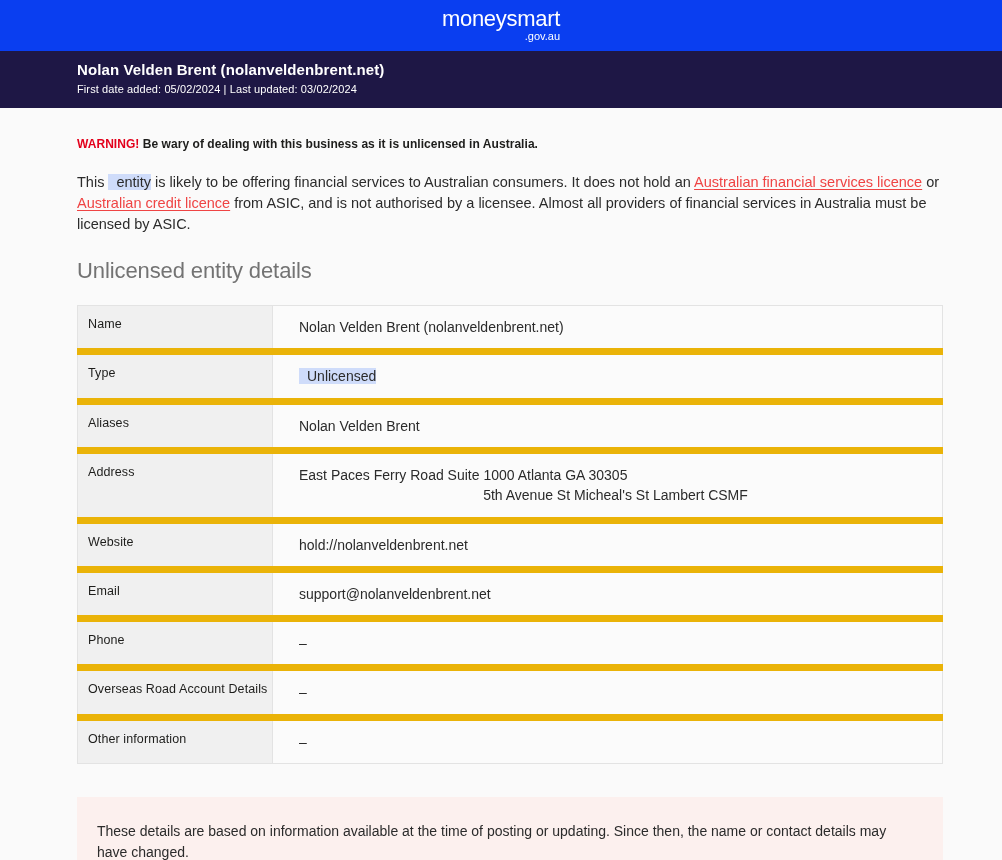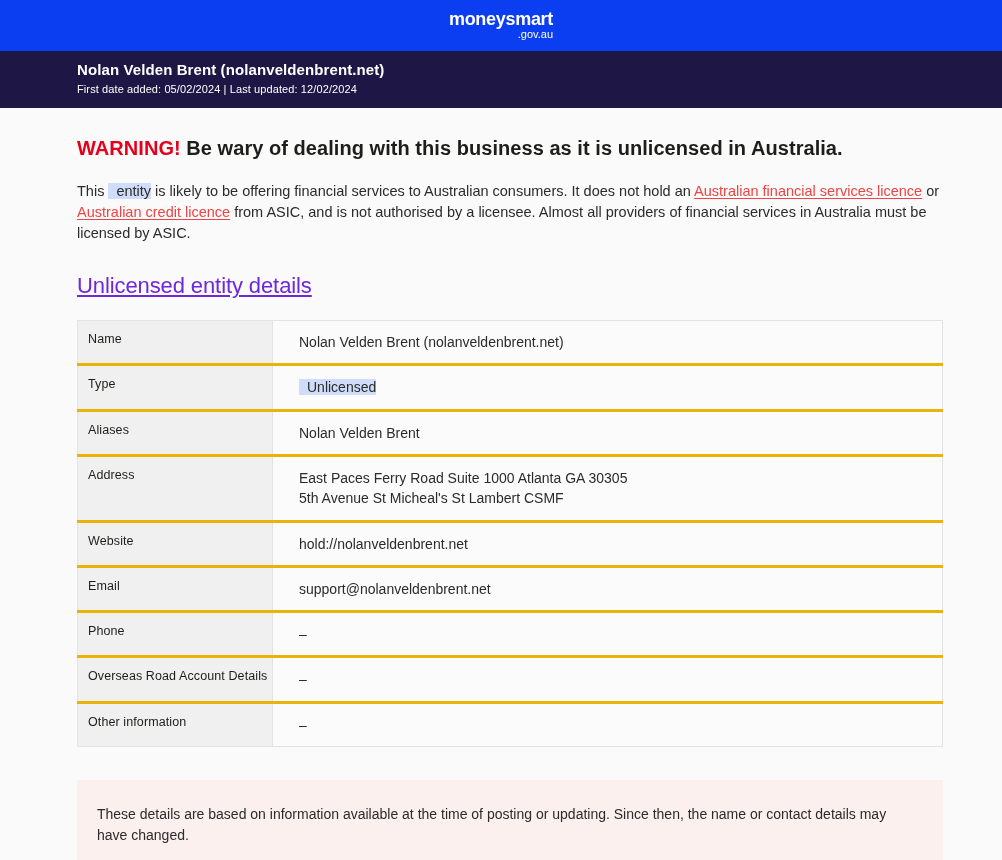--- a/index.html
+++ b/index.html
@@ -26,23 +26,23 @@
     position: relative;
   }
   .logo {
     text-align: center;
     line-height: 1;
     padding-bottom: 2px;
   }
   .logo-main {
     display: block;
     color: #ffffff;
-    font-size: 18px;
+    font-size: 22px;
     letter-spacing: -0.3px;
-    font-weight: 700;
+    font-weight: 400;
   }
   .logo-sub {
     display: block;
     color: #ffffff;
     font-size: 11px;
     text-align: right;
     margin-top: 1px;
     letter-spacing: 0px;
   }
 
@@ -65,21 +65,21 @@
     margin-top: 3px;
     letter-spacing: 0.1px;
   }
 
   
   .content {
     padding: 0 60px 0 77px;
   }
   .warning-line {
     margin-top: 29px;
-    font-size: 20px;
+    font-size: 12px;
     font-weight: bold;
     color: #1d1d1b;
     letter-spacing: 0.05px;
   }
   .warning-word { color: #e3001b; }
 
   .intro {
     margin-top: 21px;
     font-size: 14.5px;
     line-height: 1.45;
@@ -90,37 +90,36 @@
     background: #cfdcfa;
     padding-left: 8px;
   }
   .tlink {
     color: #ef4444;
     text-decoration: underline;
     text-underline-offset: 2px;
   }
 
   .section-heading {
-    margin-top: 29px;
+    margin-top: 23px;
     font-size: 22px;
     font-weight: 400;
-    color: #6d28d9;
+    color: #737373;
     letter-spacing: -0.1px;
-    text-decoration: underline;
   }
 
   
   .details-table {
     margin-top: 21px;
     width: 866px;
     border-collapse: collapse;
     border: 1px solid #e3e3e3;
     table-layout: fixed;
   }
-  .details-table tr { border-bottom: 3px solid #eab308; }
+  .details-table tr { border-bottom: 7px solid #eab308; }
   .details-table tr:last-child { border-bottom: none; }
   .details-table th {
     width: 195px;
     background: #f0f0f0;
     text-align: left;
     font-size: 12.5px;
     font-weight: normal;
     color: #1d1d1b;
     padding: 11px 0 11px 10px;
     vertical-align: top;
@@ -128,21 +127,21 @@
     letter-spacing: 0.1px;
   }
   .details-table td {
     background: #fbfbfb;
     font-size: 14px;
     color: #2b2b2b;
     padding: 11px 10px 11px 26px;
     vertical-align: top;
     line-height: 1.45;
   }
-  .details-table td .line2 { display: block; }
+  .details-table td .line2 { display: block; text-align: center; }
 
   
   .disclaimer {
     margin: 33px 0 0 77px;
     width: 866px;
     background: #fcf0ee;
     padding: 24px 32px 26px 20px;
   }
   .disclaimer p {
     margin: 0;
@@ -156,21 +155,21 @@
 
 <div class="brandbar">
   <div class="logo">
     <span class="logo-main">moneysmart</span>
     <span class="logo-sub">.gov.au</span>
   </div>
 </div>
 
 <div class="entitybar">
   <div class="entity-title">Nolan Velden Brent (nolanveldenbrent.net)</div>
-  <div class="entity-dates">First date added: 05/02/2024 | Last updated: 12/02/2024</div>
+  <div class="entity-dates">First date added: 05/02/2024 | Last updated: 03/02/2024</div>
 </div>
 
 <div class="content">
 
   <div class="warning-line">
     <span class="warning-word">WARNING!</span><span> Be wary of dealing with this business as it is unlicensed in Australia.</span>
   </div>
 
   <div class="intro">
     <span>This </span><span class="sel">entity</span><span> is likely to be offering financial services to Australian consumers. It does not hold an </span><a href="#" class="tlink">Australian financial services licence</a><span> or </span><a href="#" class="tlink">Australian credit licence</a><span> from ASIC, and is not authorised by a licensee. Almost all providers of financial services in Australia must be licensed by ASIC.</span>

